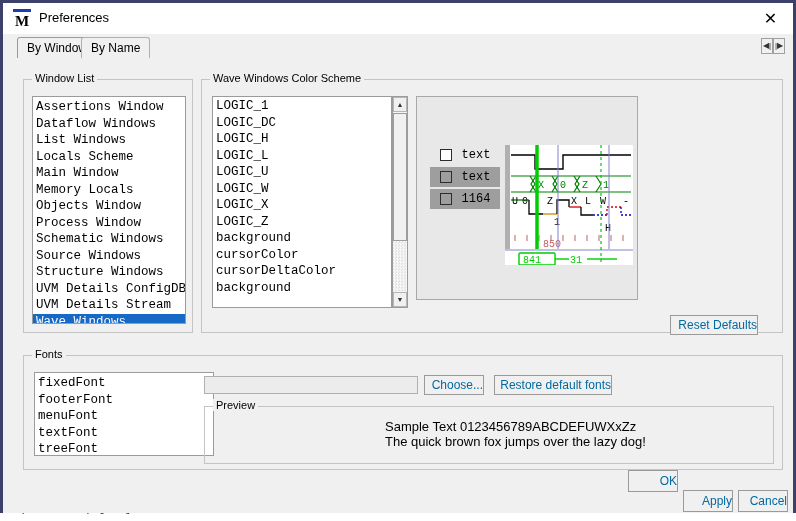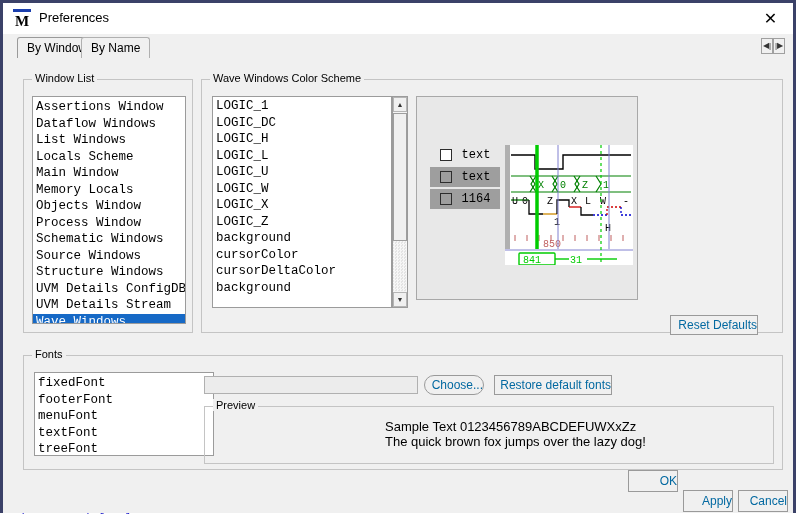--- a/index.html
+++ b/index.html
@@ -167,21 +167,21 @@
     font-family: "Liberation Sans", sans-serif;
   }
   #btn-reset { left: 667px; top: 312px; width: 88px; height: 20px; line-height: 18px; }
   
   #grp-fonts { left: 20px; top: 352px; width: 760px; height: 115px; }
   #fontlist { left: 10px; top: 16px; width: 180px; height: 84px; padding-top: 2px; }
   #fontname-field {
     position: absolute; left: 180px; top: 20px; width: 214px; height: 18px;
     background: #ececec; border: 1px solid #b0b0b0; box-sizing: border-box;
   }
-  #btn-choose { left: 400px; top: 19px; width: 60px; height: 20px; line-height: 18px; border-radius: 10px; }
+  #btn-choose { left: 400px; top: 19px; width: 60px; height: 20px; line-height: 18px; }
   #btn-restore { left: 470px; top: 19px; width: 118px; height: 20px; line-height: 18px; }
   #grp-preview {
     left: 180px; top: 50px; width: 570px; height: 58px;
     border: 1px solid #c4c4c4;
   }
   #preview-lines {
     position: absolute; left: 180px; top: 12px;
     font-size: 13px; color: #000; line-height: 15px;
   }
   

